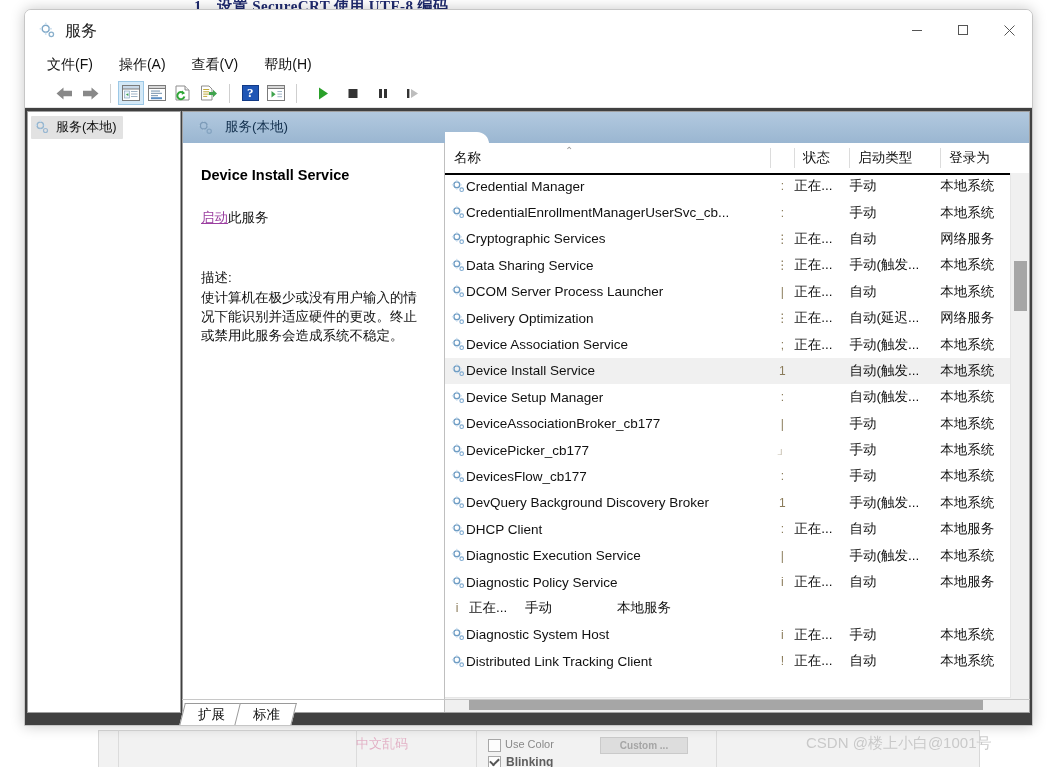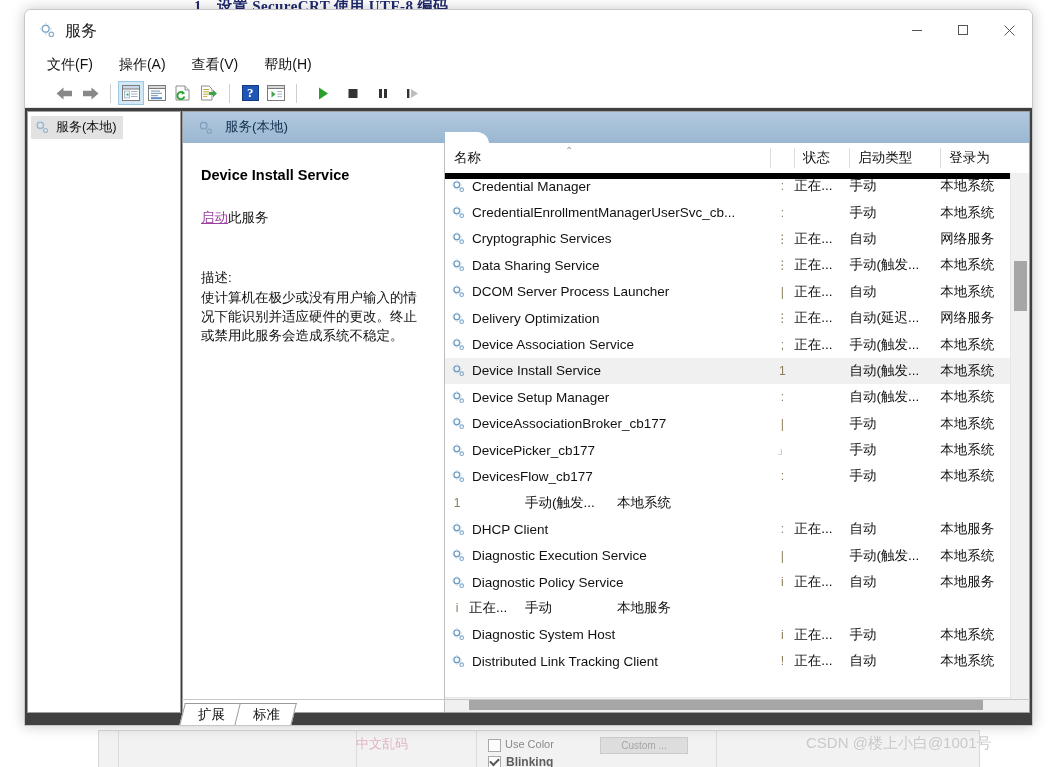--- a/index.html
+++ b/index.html
@@ -136,40 +136,40 @@
   .d-title { font-size:14.5px; font-weight:bold; color:#000; margin-top:12px; }
   .d-action { margin-top:26px; font-size:13.5px; color:#111; }
   .d-action .lnk { color:#9b3fa0; text-decoration:underline; cursor:pointer; }
   .d-desc-label { margin-top:42px; font-size:13.5px; color:#111; }
   .d-desc { margin-top:1px; font-size:13.5px; color:#111; line-height:19px; }
 
   
   .listwrap { flex:1; position:relative; background:#ffffff; overflow:hidden; }
   .lv-head {
     position:relative; height:30px; background:#ffffff;
-    border-bottom:6px solid #000000; display:flex; align-items:center;
+    border-bottom:2px solid #000000; display:flex; align-items:center;
   }
   .lv-head .hcell {
     position:relative; height:30px; display:flex; align-items:center;
     font-size:13.5px; color:#111; box-sizing:border-box; padding-left:9px;
   }
   .lv-head .hcell + .hcell::before{
     content:""; position:absolute; left:0; top:5px; width:1px; height:20px; background:#dcdcdc;
   }
   .sortmark {
     position:absolute; left:120px; top:2px; font-size:10px; color:#9a9a9a;
   }
 
   .lv-body { position:absolute; left:0; right:0; top:30px; bottom:0; }
   .row {
     position:relative; height:26.4px; display:flex; align-items:center;
     font-size:13.5px; color:#111; white-space:nowrap;
   }
   .row.sel { background:#f0f0f0; }
-  .c-name { width:330px; display:flex; align-items:center; gap:6px; padding-left:6px; box-sizing:border-box; overflow:hidden;text-align:center;}
+  .c-name { width:330px; display:flex; align-items:center; padding-left:6px; box-sizing:border-box; overflow:hidden;text-align:center;}
   .c-glyph { width:24px; color:#8a7b5a; font-size:12px; text-align:center; overflow:hidden;}
   .c-status { width:56px; }
   .c-start  { width:92px; }
   .c-logon  { width:90px; }
   .svc-ico { width:15px; height:15px; flex:0 0 15px; }
 
   
   .vsb {
     position:absolute; right:0; top:30px; bottom:0; width:18px; background:#f0f0f0;
     border-left:1px solid #e6e6e6;
@@ -220,21 +220,21 @@
     <div class="bg-window"></div>
     <div class="bg-col-sep" style="left:118px;"></div>
     <div class="bg-col-sep" style="left:356px;"></div>
     <div class="bg-col-sep" style="left:476px;"></div>
     <div class="bg-col-sep" style="left:716px;"></div>
 
     <div class="bg-red-text">中文乱码</div>
 
     <div class="bg-chk" style="left:488px; top:739px;"></div>
     <div class="bg-smalltext" style="left:505px; top:738px;">Use Color</div>
-    <div class="bg-btn" style="left:600px; top:737px; width:86px; height:15px;">Custom ...</div>
+    <div class="bg-btn" style="left:600px; top:737px; width:86px; height:15px;font-weight:bold;">Custom ...</div>
 
     <div class="bg-chk checked" style="left:488px; top:756px;"></div>
     <div class="bg-bold-lbl" style="left:506px; top:755px;">Blinking</div>
   </div>
 
   <div class="win">
 
     <div class="titlebar">
       <svg class="title-icon" viewBox="0 0 16 16">
         <g fill="none" stroke="#7fa8c8" stroke-width="1.4">
@@ -671,20 +671,33 @@
                       <circle cx="11.4" cy="11.4" r="1.9" fill="none" stroke="#7faad0" stroke-width="1.2"></circle>
                     </svg>
                     <span>DevicesFlow_cb177</span>
                   </div>
                   <div class="c-glyph">:</div>
                   <div class="c-status"></div>
                   <div class="c-start">手动</div>
                   <div class="c-logon">本地系统</div>
                 </div>
                 <div class="row">
+                  <div class="c-name">
+                    <svg class="svc-ico" viewBox="0 0 16 16">
+                      <circle cx="6.2" cy="6.2" r="3.1" fill="none" stroke="#6f9dc4" stroke-width="1.5"></circle>
+                      <g fill="#cbdff0">
+                        <rect x="5.5" y="0.9" width="1.4" height="1.9"></rect>
+                        <rect x="5.5" y="9.6" width="1.4" height="1.9"></rect>
+                        <rect x="0.9" y="5.5" width="1.9" height="1.4"></rect>
+                        <rect x="9.6" y="5.5" width="1.9" height="1.4"></rect>
+                      </g>
+                      <circle cx="11.4" cy="11.4" r="1.9" fill="none" stroke="#7faad0" stroke-width="1.2"></circle>
+                    </svg>
+                    <span>DevQuery Background Discovery Broker</span>
+                  </div>
                   <div class="c-glyph">1</div>
                   <div class="c-status"></div>
                   <div class="c-start">手动(触发...</div>
                   <div class="c-logon">本地系统</div>
                 </div>
                 <div class="row">
                   <div class="c-name">
                     <svg class="svc-ico" viewBox="0 0 16 16">
                       <circle cx="6.2" cy="6.2" r="3.1" fill="none" stroke="#6f9dc4" stroke-width="1.5"></circle>
                       <g fill="#cbdff0">

